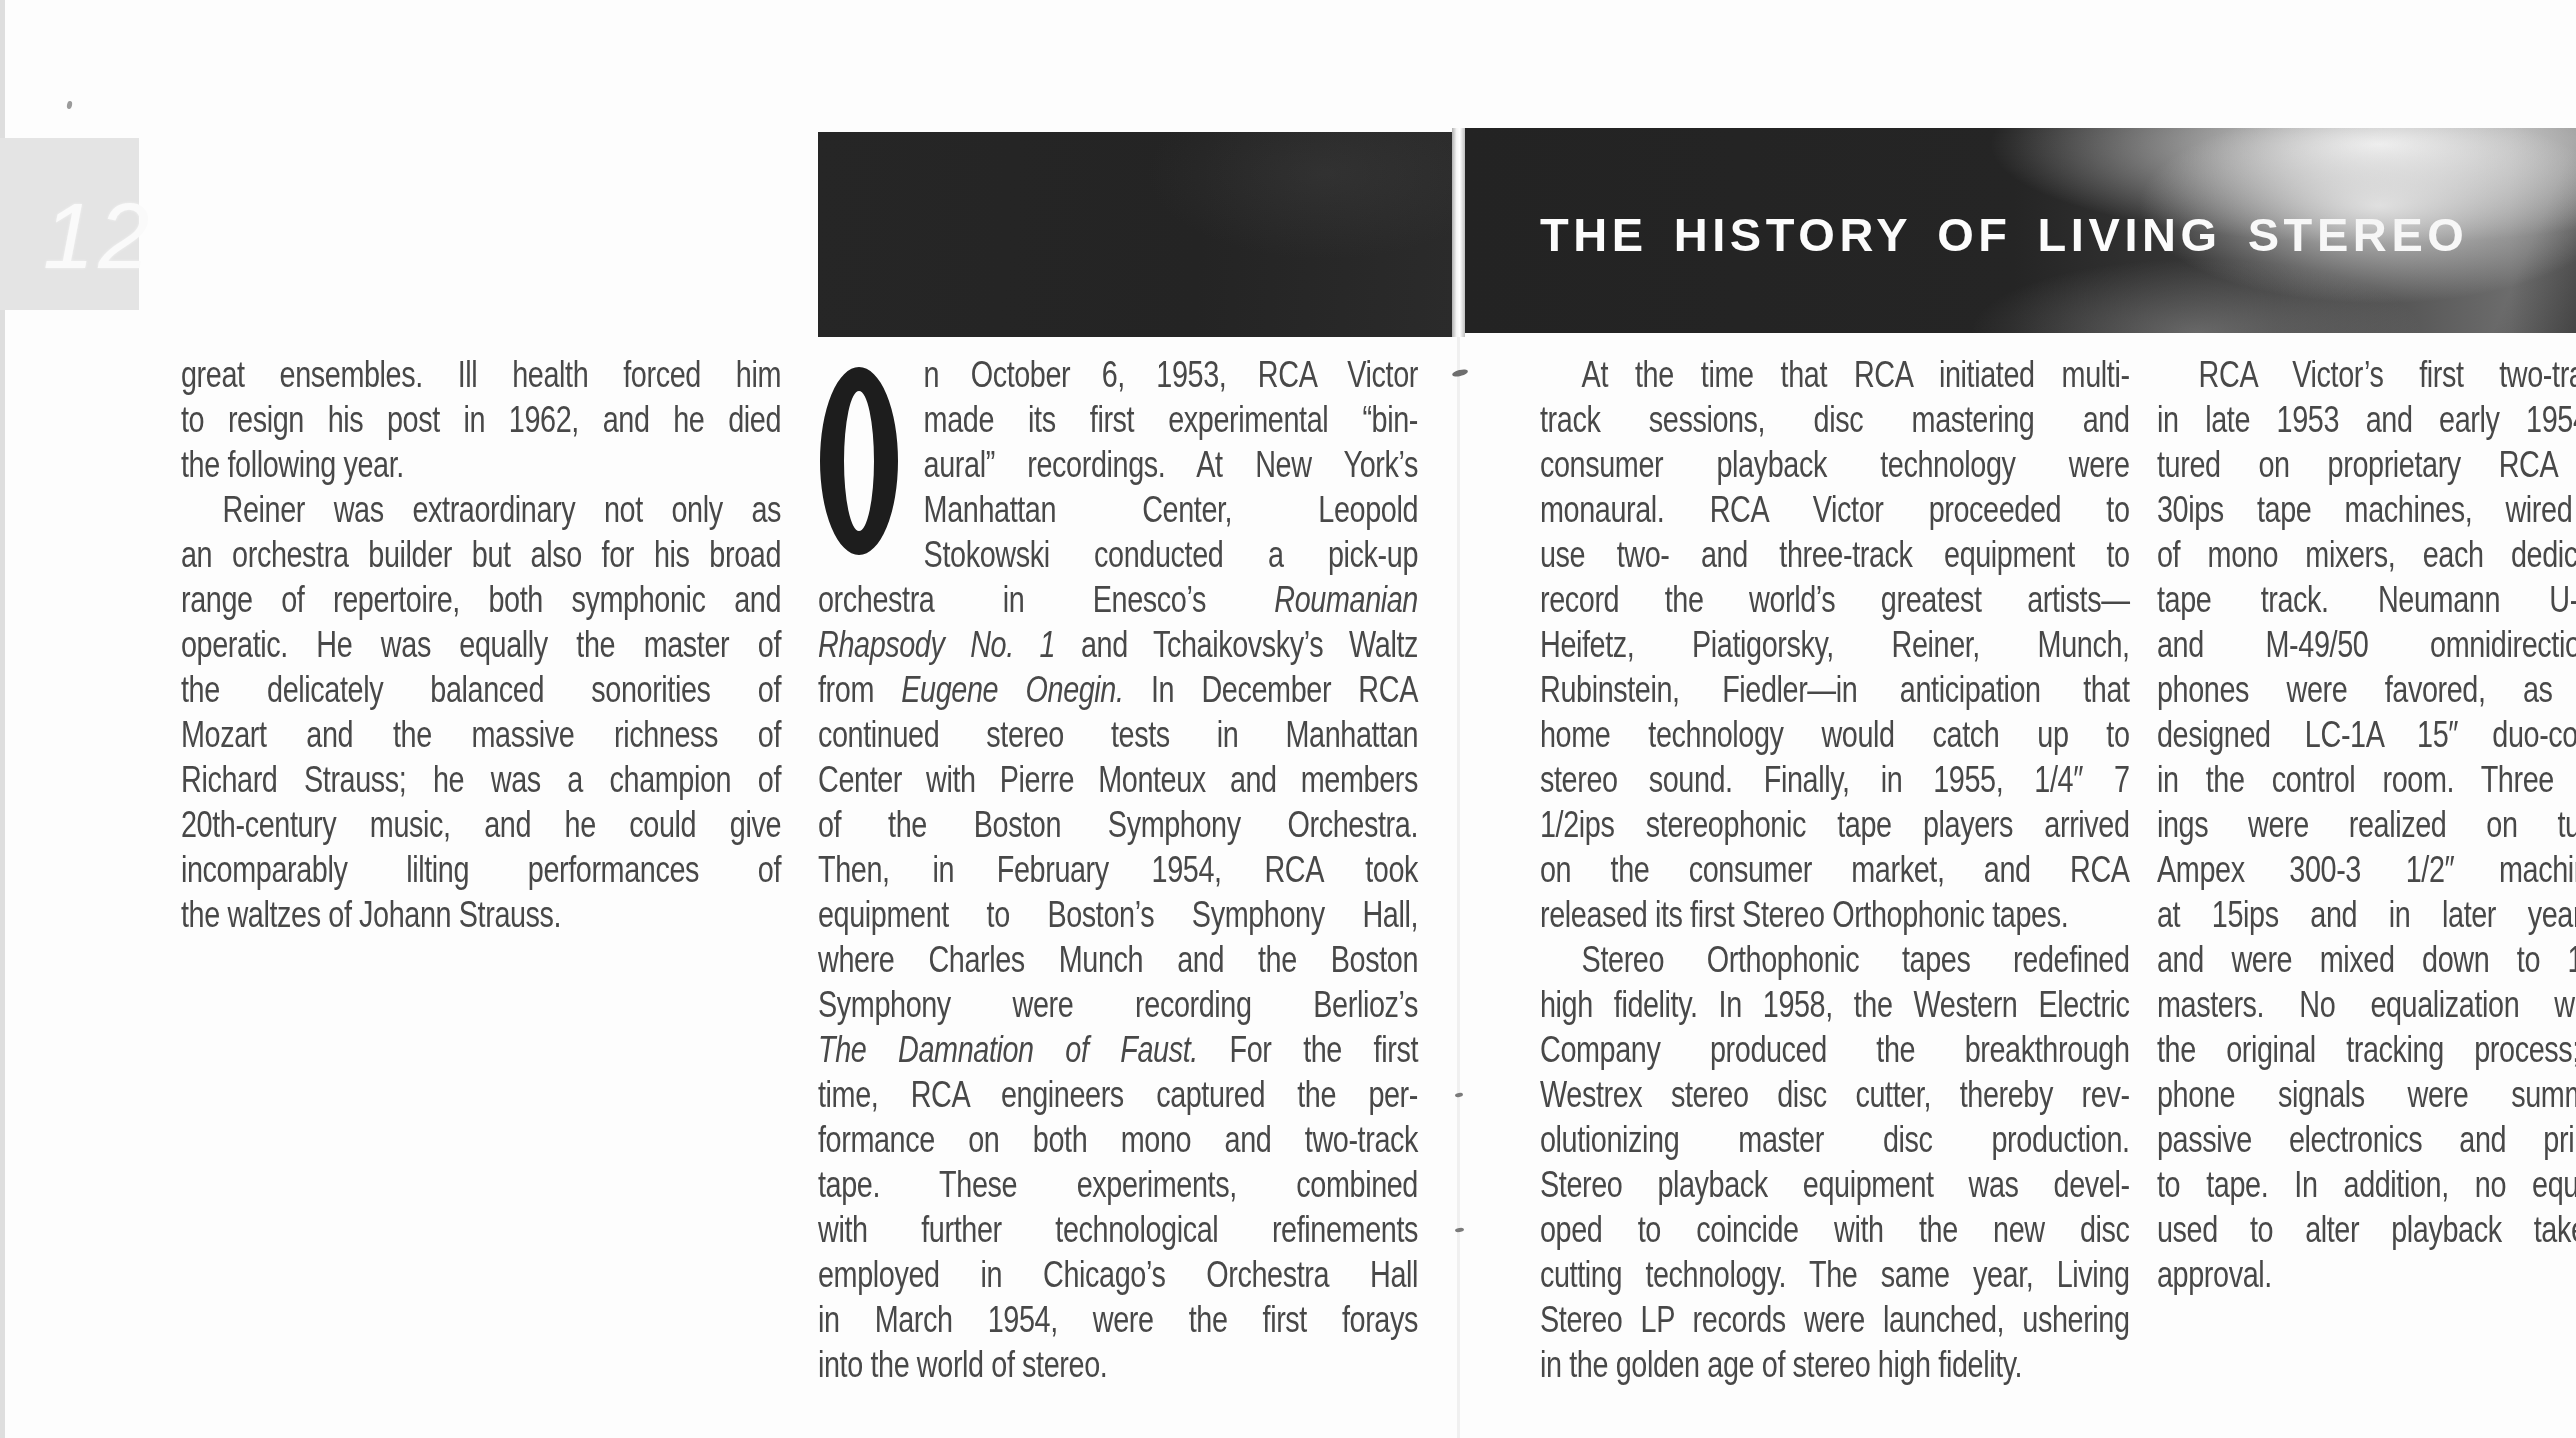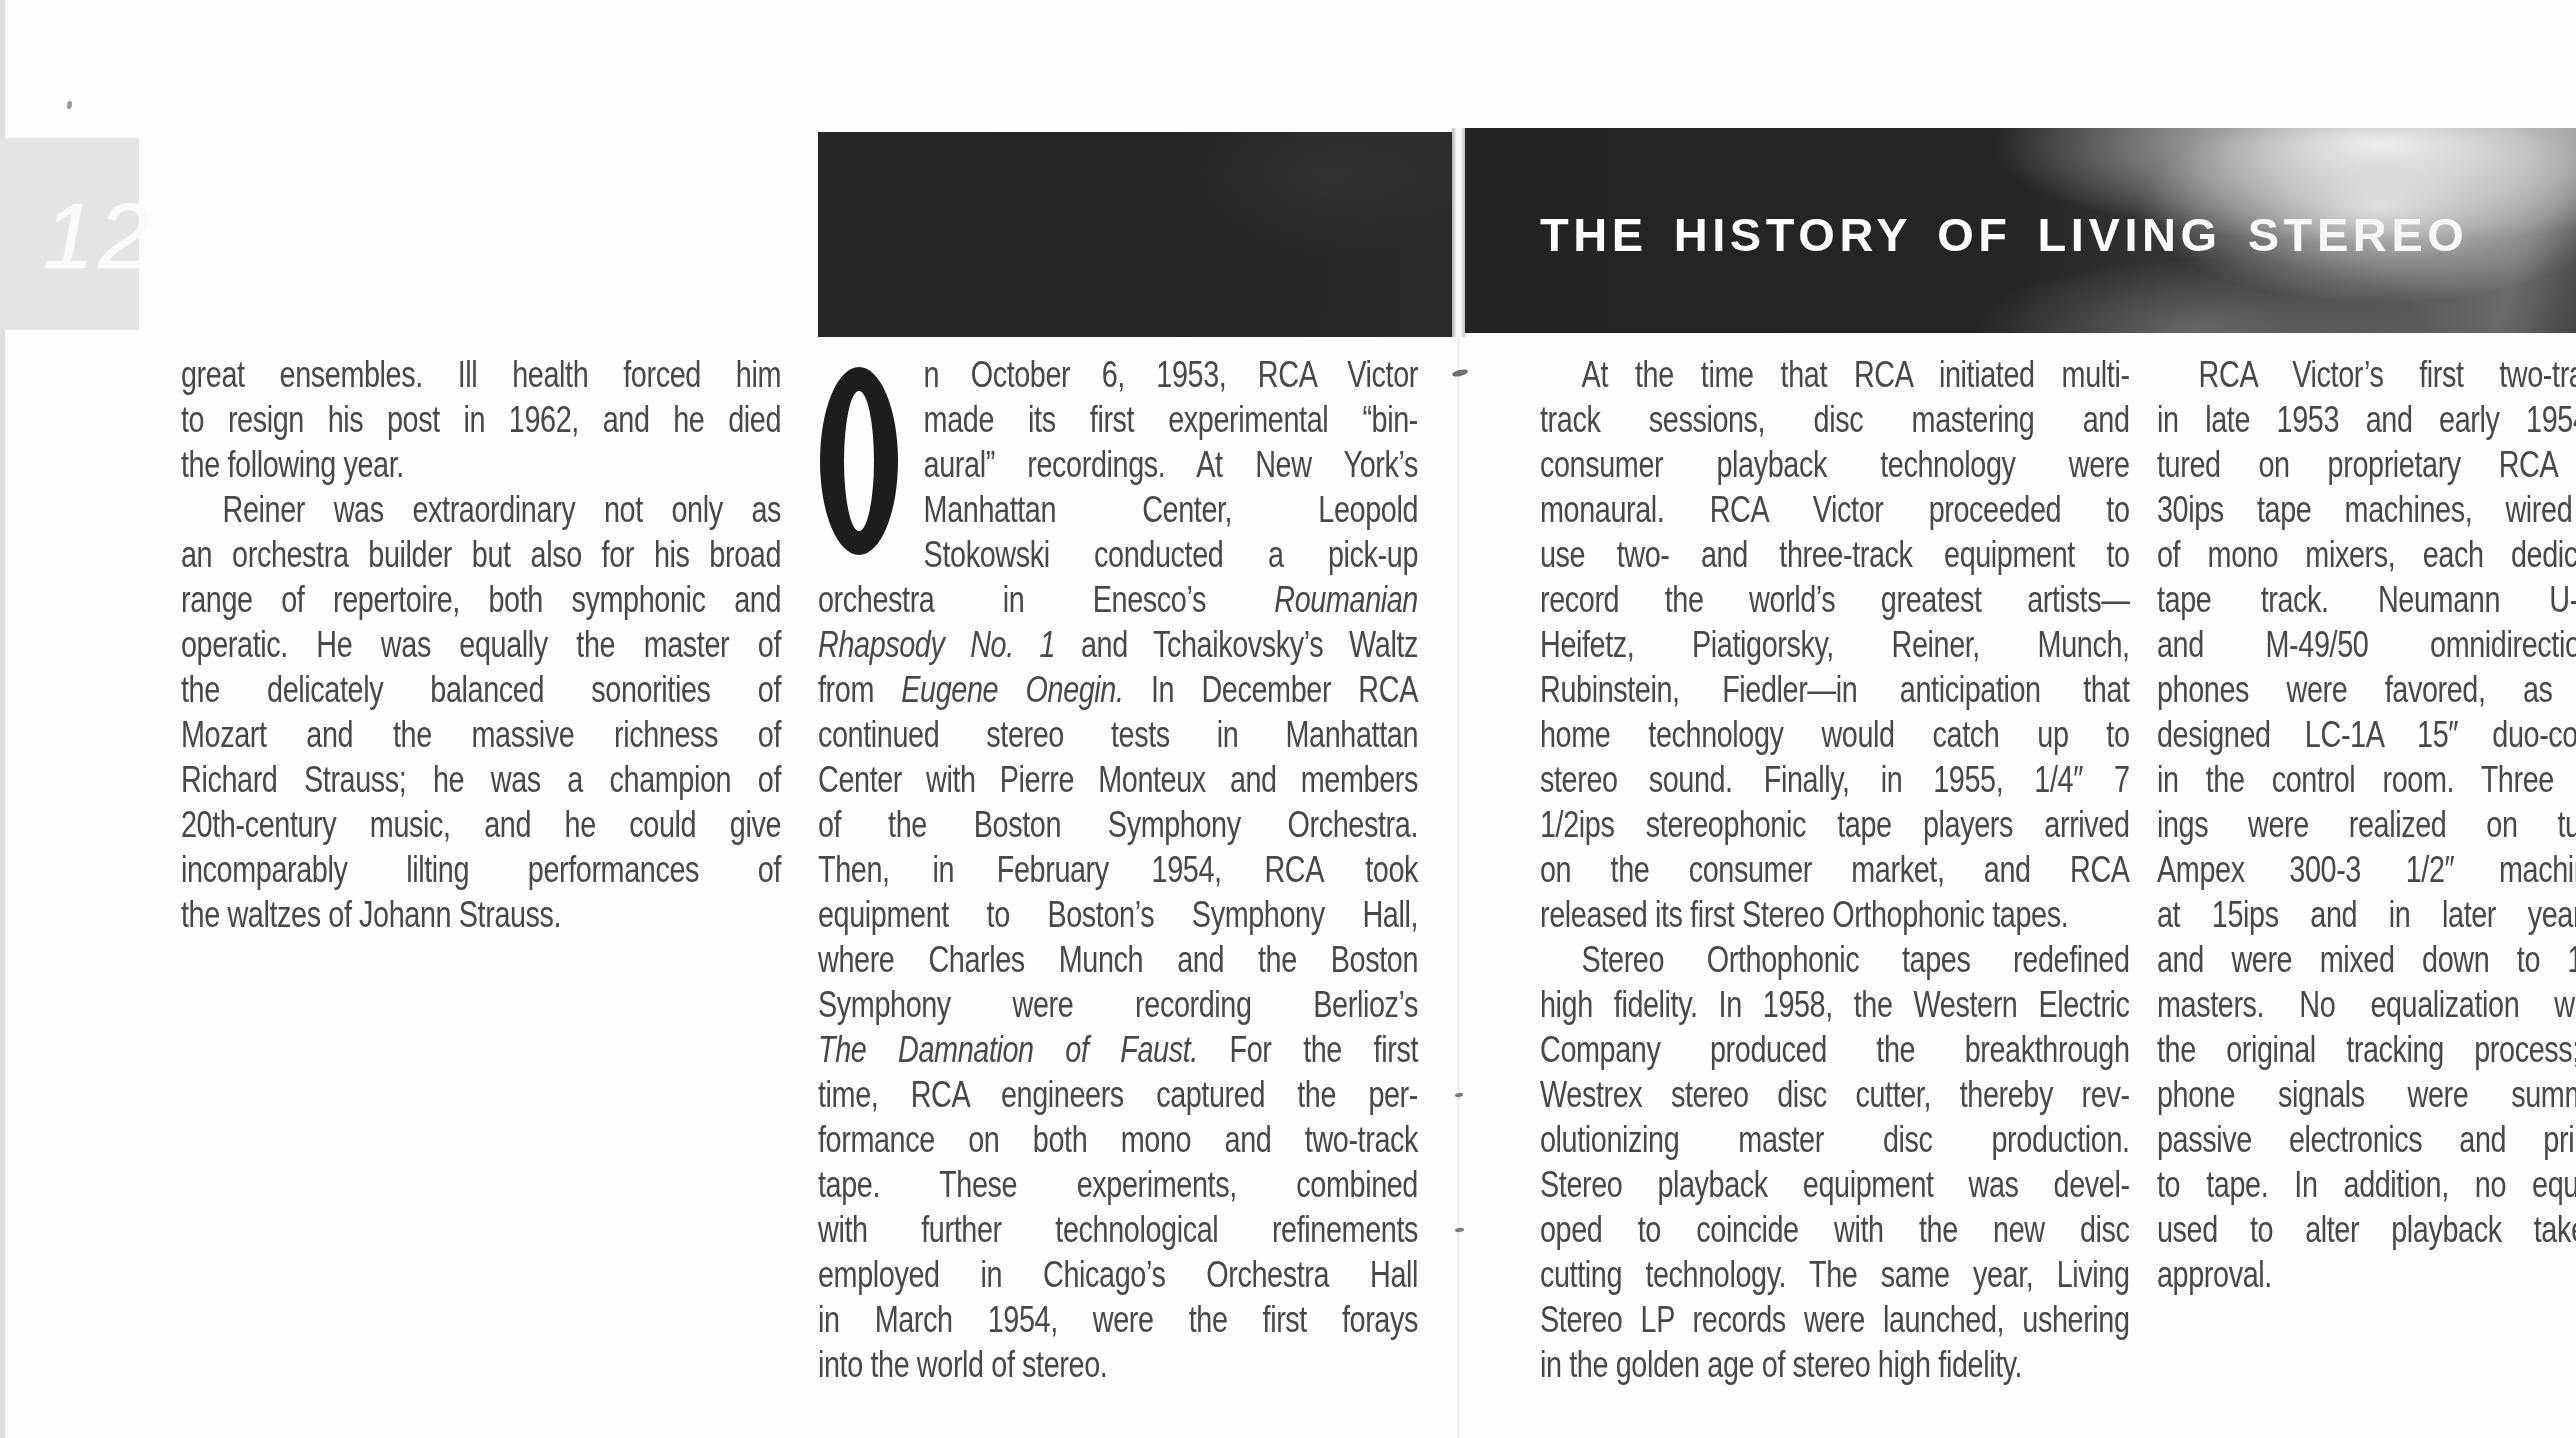--- a/index.html
+++ b/index.html
@@ -7,21 +7,21 @@
     position: relative; width: 2914px; height: 1438px;
     background: #fdfdfd; overflow: hidden;
     font-family: "Liberation Sans", "DejaVu Sans", sans-serif;
   }
 
   
   .scan-edge-left  { position:absolute; left:0; top:0; width:4.6px;  height:1438px; background:rgba(0,0,0,0.12); }
 
   
   .num-band { position:absolute; }
-  .num-band.left  { left:0;      top:138px; width:139px; height:192px; background:#e4e4e4; }
+  .num-band.left  { left:0;      top:138px; width:139px; height:172px; background:#e4e4e4; }
   .page-num {
     position:absolute; font-size:92px; line-height:92px; font-style:italic;
     color:#fafafa; letter-spacing:4.1px; text-shadow:0 0 3.1px rgba(255,255,255,0.55);
   }
   .page-num.left  { left:43px;  top:52px; }
 
   
   .header-left {
     position:absolute; left:818px; top:132px; width:634px; height:205px;
     background:

